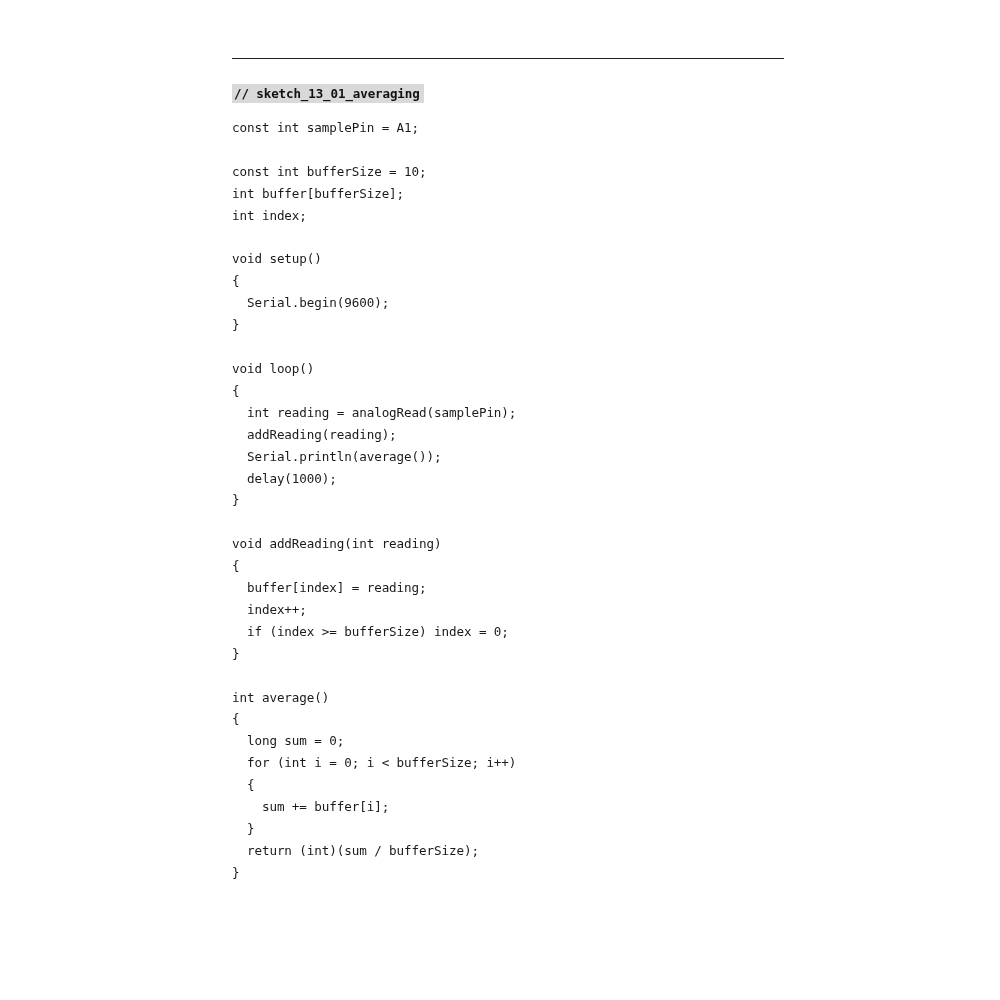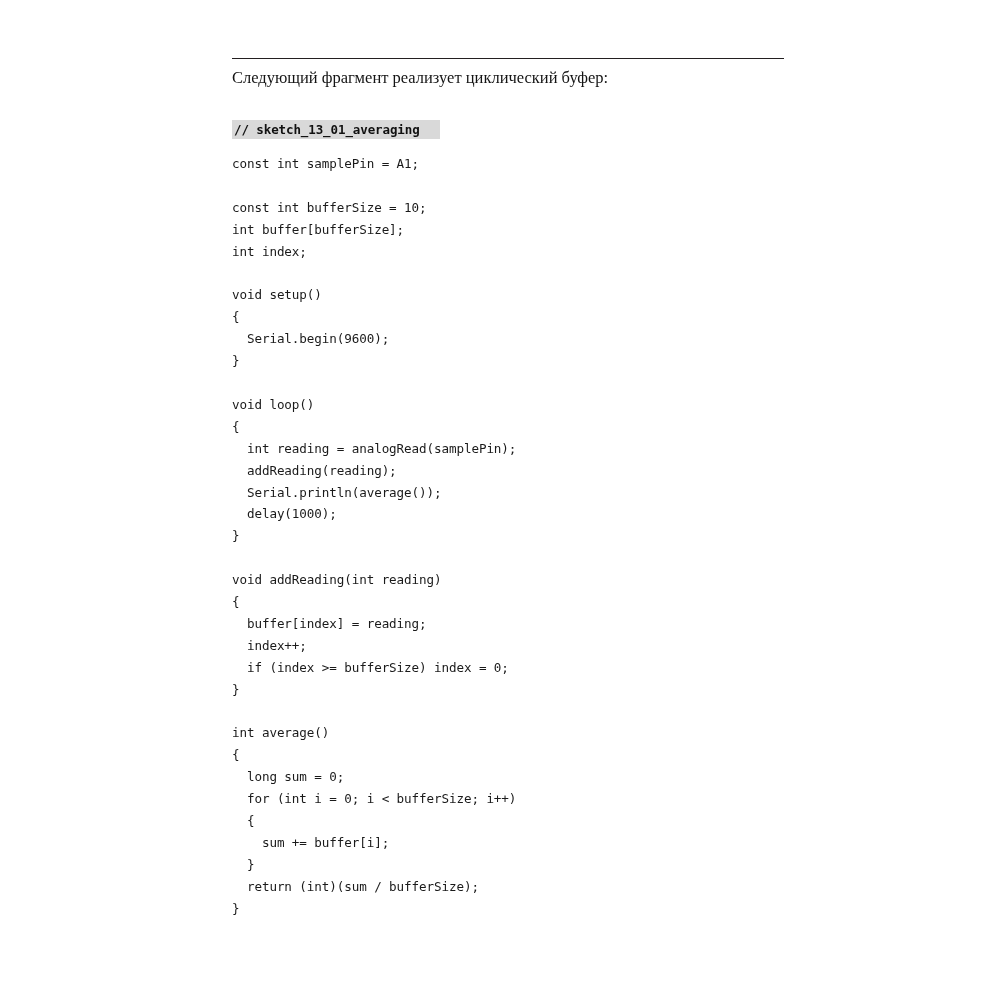--- a/index.html
+++ b/index.html
@@ -57,21 +57,21 @@
   .var-italic {
     font-style: italic;
   }
   .code-title {
     display: inline-block;
     background: #d9d9d9;
     font-family: "DejaVu Sans Mono", monospace;
     font-weight: bold;
     font-size: 12.5px;
     color: #111111;
-    padding: 2px 20px 2px 2px;
+    padding: 2px 4px 2px 2px;
     margin: 18px 0 14px 0;
     letter-spacing: -0.1px;
   }
   pre.code {
     font-family: "DejaVu Sans Mono", monospace;
     font-size: 12.6px;
     line-height: 1.74;
     color: #1a1a1a;
     margin: 0 0 22px 0;
     white-space: pre;
@@ -81,21 +81,20 @@
 </head>
 <body>
 
 <div class="page">
   <div class="content">
 
     <div class="header-rule"></div>
 
 
 
-    <p class="body">Следующий фрагмент реализует циклический буфер:</p>
 
     <div class="code-title">// sketch_13_01_averaging</div>
 
     <pre class="code">const int samplePin = A1;
 
 const int bufferSize = 10;
 int buffer[bufferSize];
 int index;
 
 void setup()

